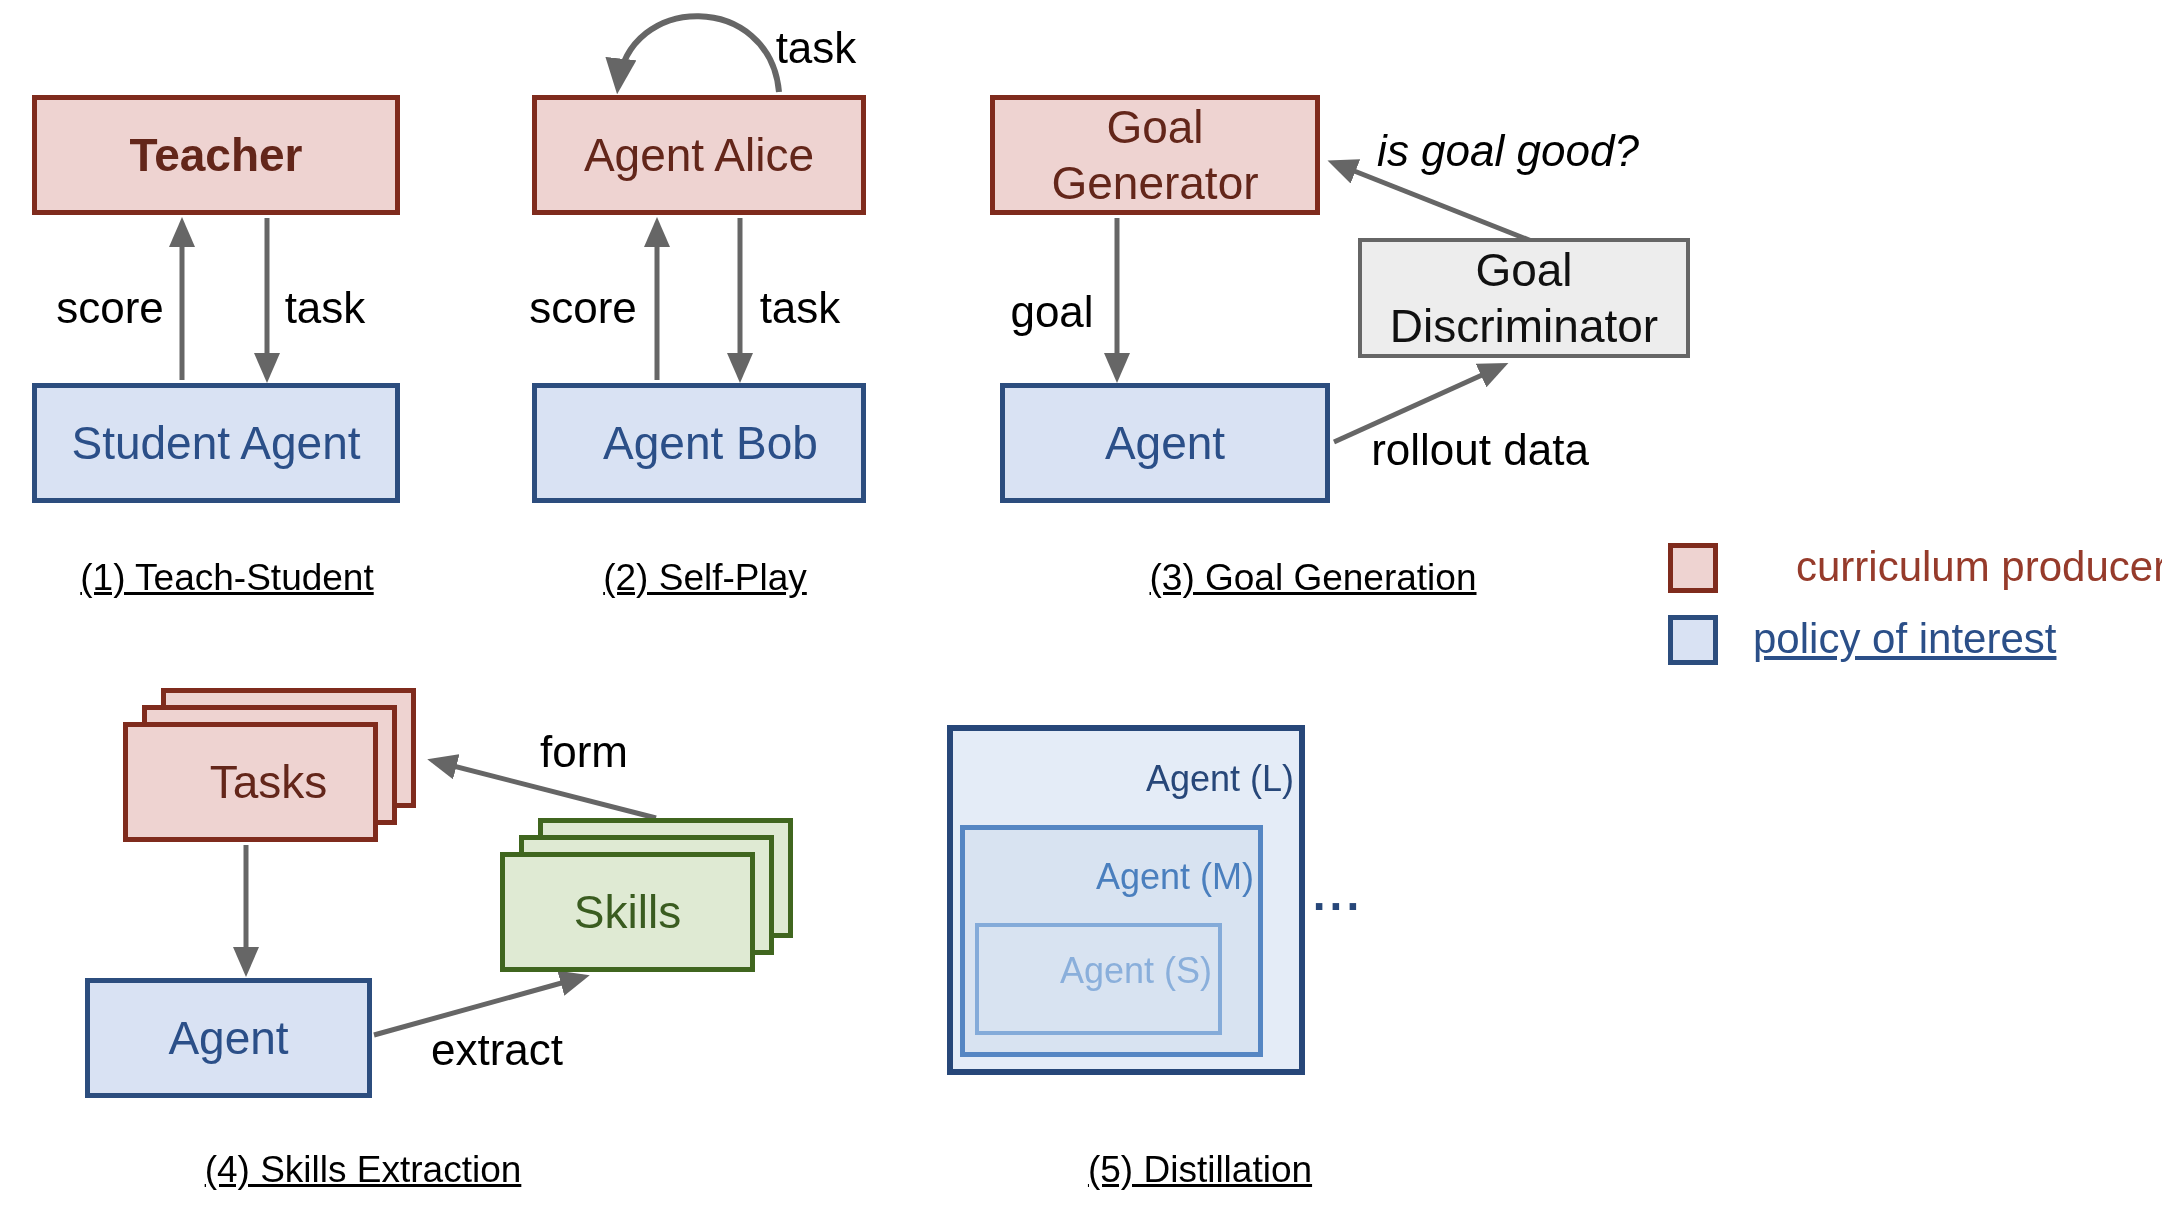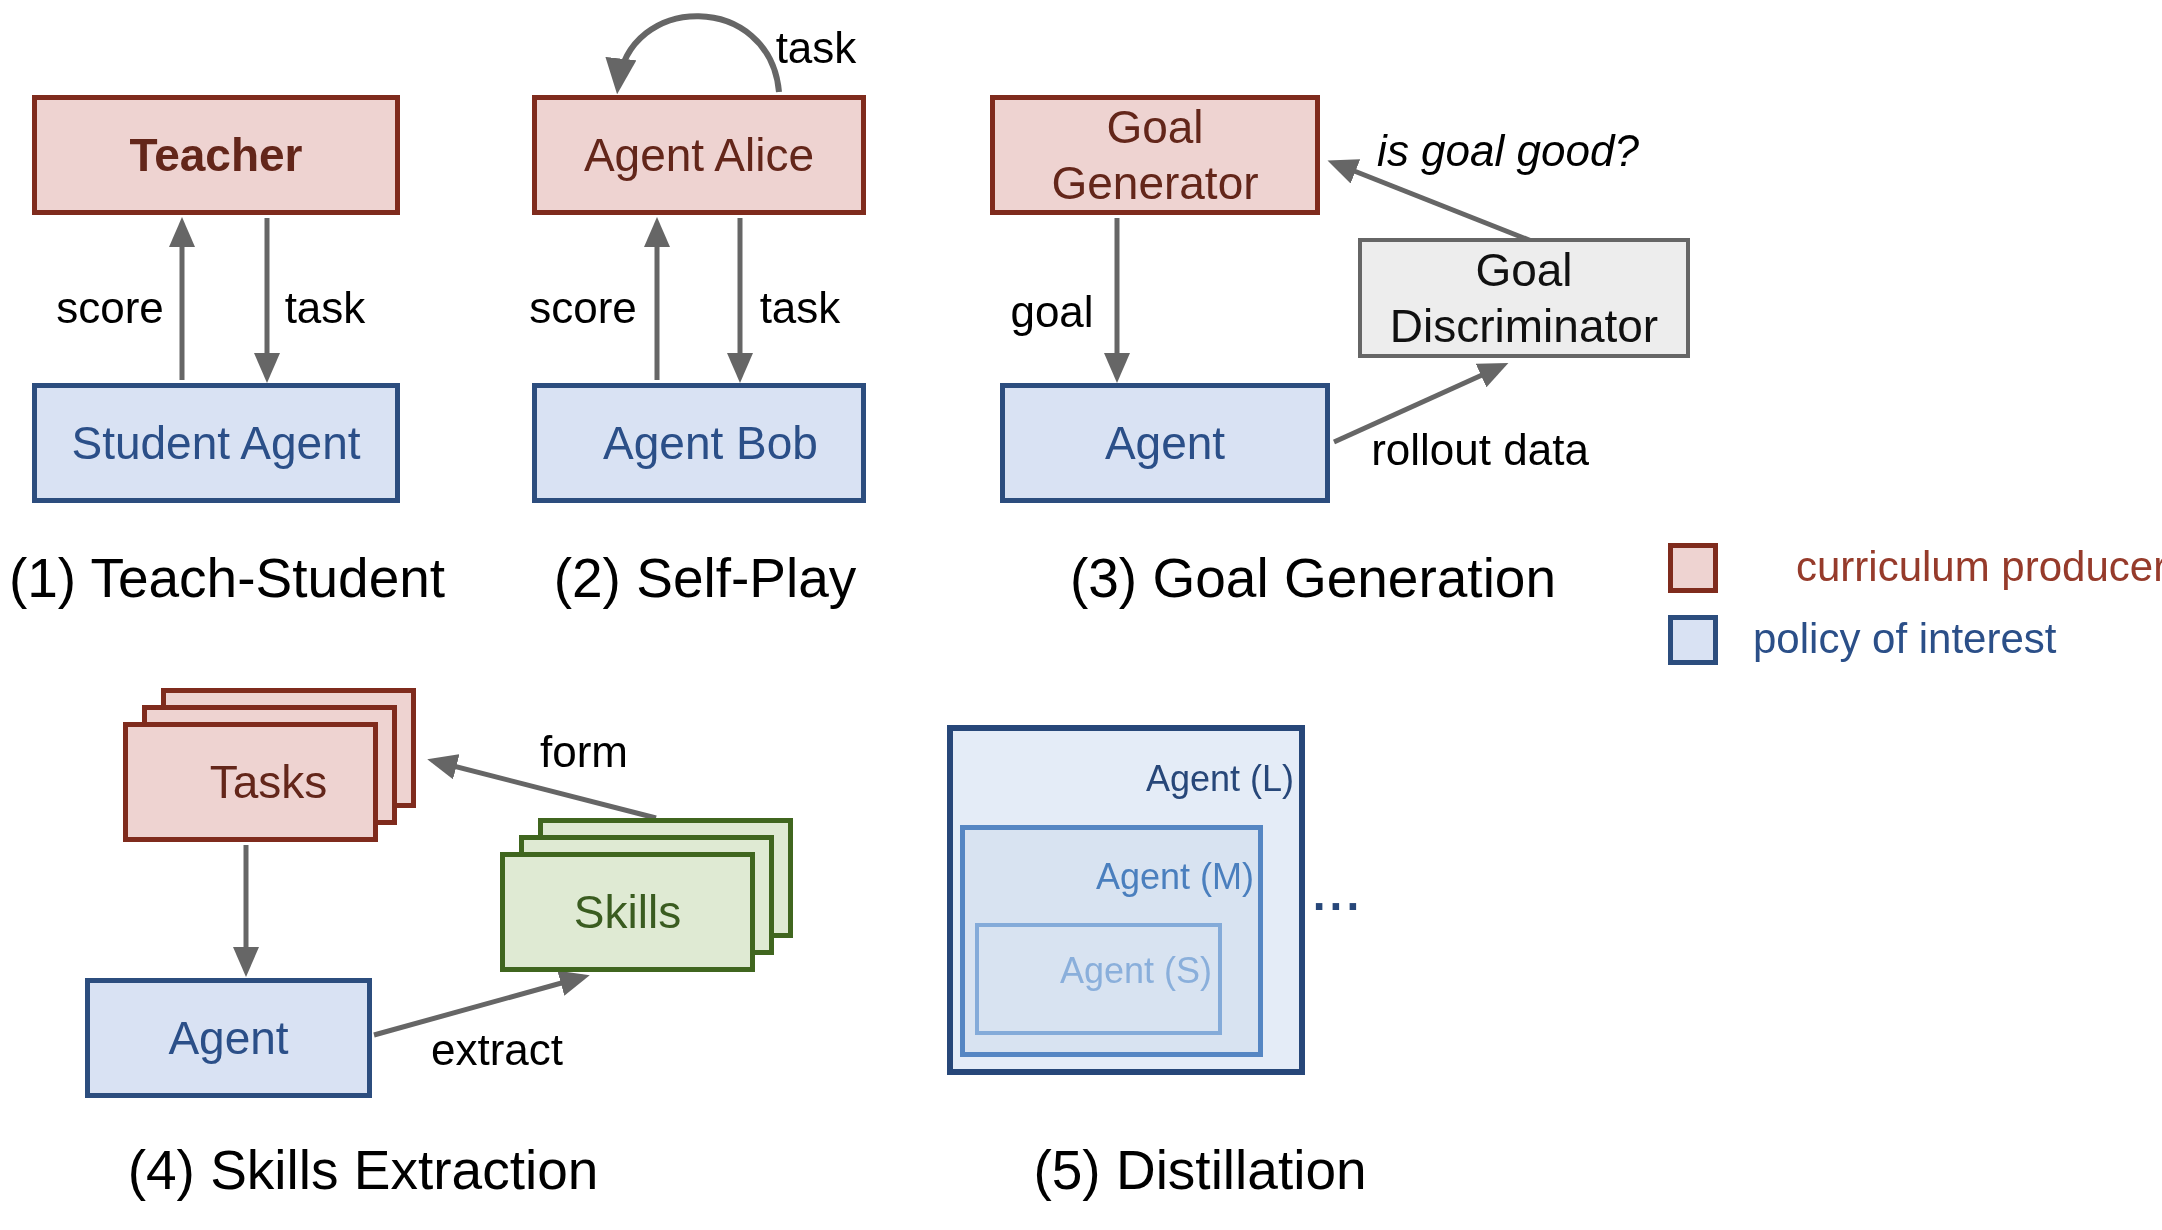--- a/index.html
+++ b/index.html
@@ -28,21 +28,21 @@
     display:flex;align-items:center;justify-content:center;font-size:46px;}
   .producer-card{background:var(--producer_fill);border:5px solid var(--producer_border);color:var(--producer_text);padding-left:36px;}
   .skills-card{background:var(--skills_fill);border:5px solid var(--skills_border);color:var(--skills_text);}
 
   .edge-label{
     position:absolute;transform:translate(-50%,-50%);
     font-size:44px;color:var(--label_text);white-space:nowrap;
   }
   .caption{
     position:absolute;transform:translate(-50%,-50%);
-    font-size:55px;color:var(--label_text);white-space:nowrap;
+    font-size:37px;color:var(--label_text);white-space:nowrap;text-decoration:underline;
   }
 
   .legend-swatch{position:absolute;box-sizing:border-box;width:50px;height:50px;}
   .legend-swatch.producer{background:var(--producer_fill);border:5px solid var(--producer_border);}
   .legend-swatch.policy{background:var(--policy_fill);border:5px solid var(--policy_border);}
   .legend-label{position:absolute;transform:translate(0,-50%);font-size:42px;white-space:nowrap;}
   .legend-label.producer{color:var(--legend_producer_text);}
   .legend-label.policy{color:var(--legend_policy_text);}
 
   .d-outer{position:absolute;box-sizing:border-box;left:947px;top:725px;width:358px;height:350px;
@@ -108,21 +108,21 @@
     <div class="edge-label" style="left:1052px;top:312px;">goal</div>
     <div class="edge-label" style="left:1480px;top:450px;">rollout data</div>
     <div class="edge-label" style="left:1508px;top:151px;font-style:italic;">is goal good?</div>
     <div class="caption" style="left:1313px;top:578px;">(3) Goal Generation</div>
   </section>
 
   <section>
     <div class="legend-swatch producer" style="left:1668px;top:543px;"></div>
     <div class="legend-label producer" style="left:1753px;top:567px;margin-left:43px;">curriculum producer</div>
     <div class="legend-swatch policy" style="left:1668px;top:615px;"></div>
-    <div class="legend-label policy" style="left:1753px;top:639px;">policy of interest</div>
+    <div class="legend-label policy" style="left:1753px;top:639px;text-decoration:underline;">policy of interest</div>
   </section>
 
   <section>
     <div class="card producer-card" style="left:161px;top:688px;"></div>
     <div class="card producer-card" style="left:142px;top:705px;"></div>
     <div class="card producer-card" style="left:123px;top:722px;">Tasks</div>
 
     <div class="card skills-card" style="left:538px;top:818px;"></div>
     <div class="card skills-card" style="left:519px;top:835px;"></div>
     <div class="card skills-card" style="left:500px;top:852px;">Skills</div>

